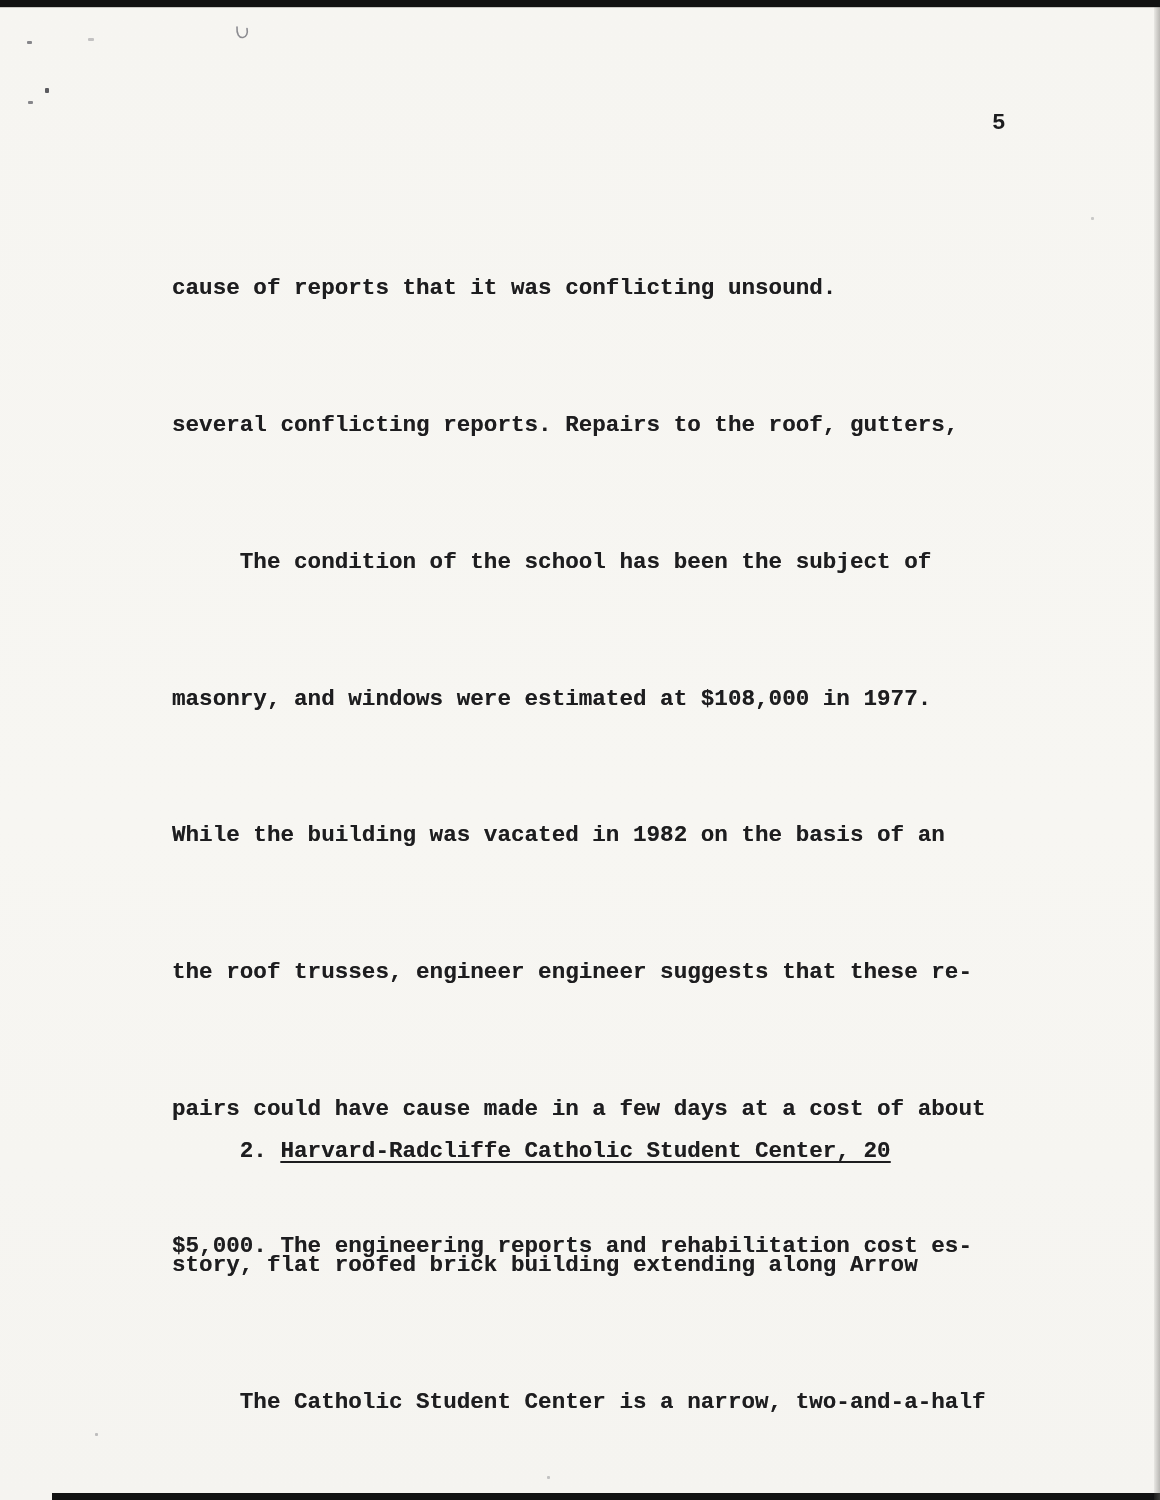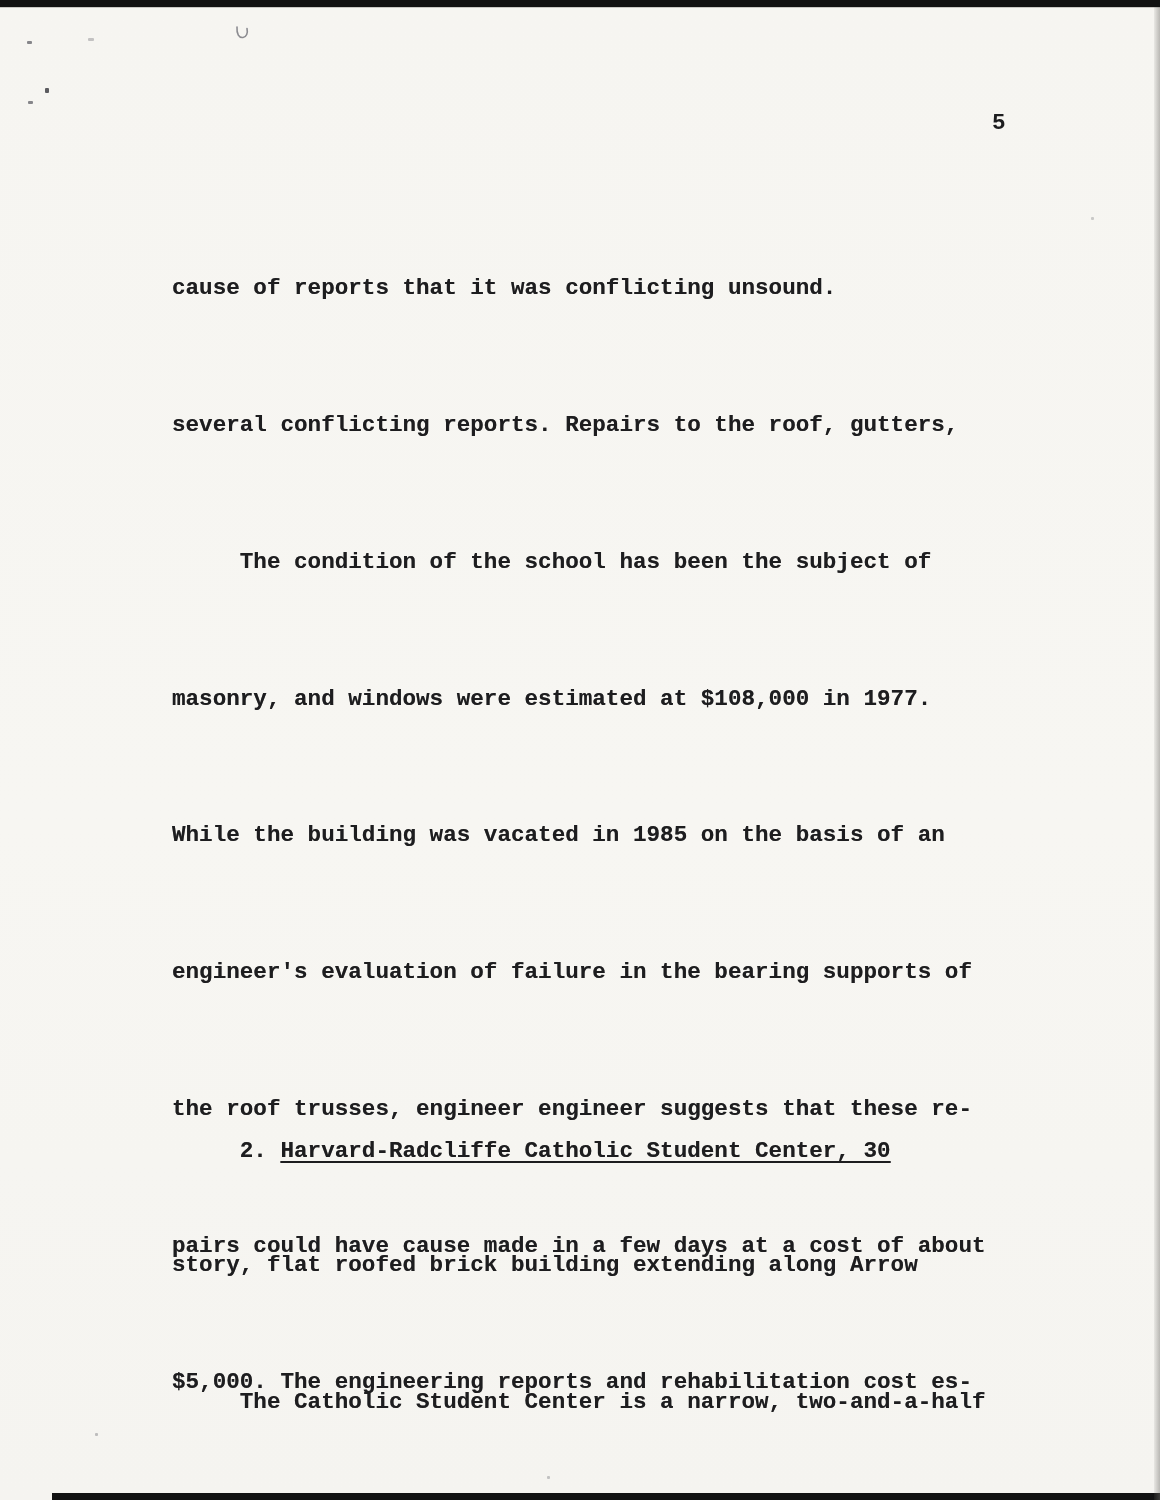--- a/index.html
+++ b/index.html
@@ -53,39 +53,38 @@
 <div class="scan-bar-bottom"></div>
 <div class="scan-edge-right"></div>
 
 <div class="page-number">5</div>
 
 <div class="textblock block-a">
   <div>cause of reports that it was conflicting unsound.</div>
   <div>several conflicting reports. Repairs to the roof, gutters,</div>
   <div>     The condition of the school has been the subject of</div>
   <div>masonry, and windows were estimated at $108,000 in 1977.</div>
-  <div>While the building was vacated in 1985 on the basis of an</div>
-  <div>engineer's evaluation of failure in the bearing supports of</div>
+  <div>While the building was vacated in 1982 on the basis of an</div>
   <div>the roof trusses, engineer engineer suggests that these re-</div>
   <div>pairs could have cause made in a few days at a cost of about</div>
   <div>$5,000. The engineering reports and rehabilitation cost es-</div>
   
   
   
   
   
   
   
   
   
   
 </div>
 
 <div class="textblock section-heading">
-  <div><span>2. </span><span class="u">Harvard-Radcliffe Catholic Student Center, 30</span></div>
+  <div><span>2. </span><span class="u">Harvard-Radcliffe Catholic Student Center, 20</span></div>
 </div>
 
 <div class="textblock block-b">
   <div>story, flat roofed brick building extending along Arrow</div>
   <div>     The Catholic Student Center is a narrow, two-and-a-half</div>
   
   
   
   
 </div>

